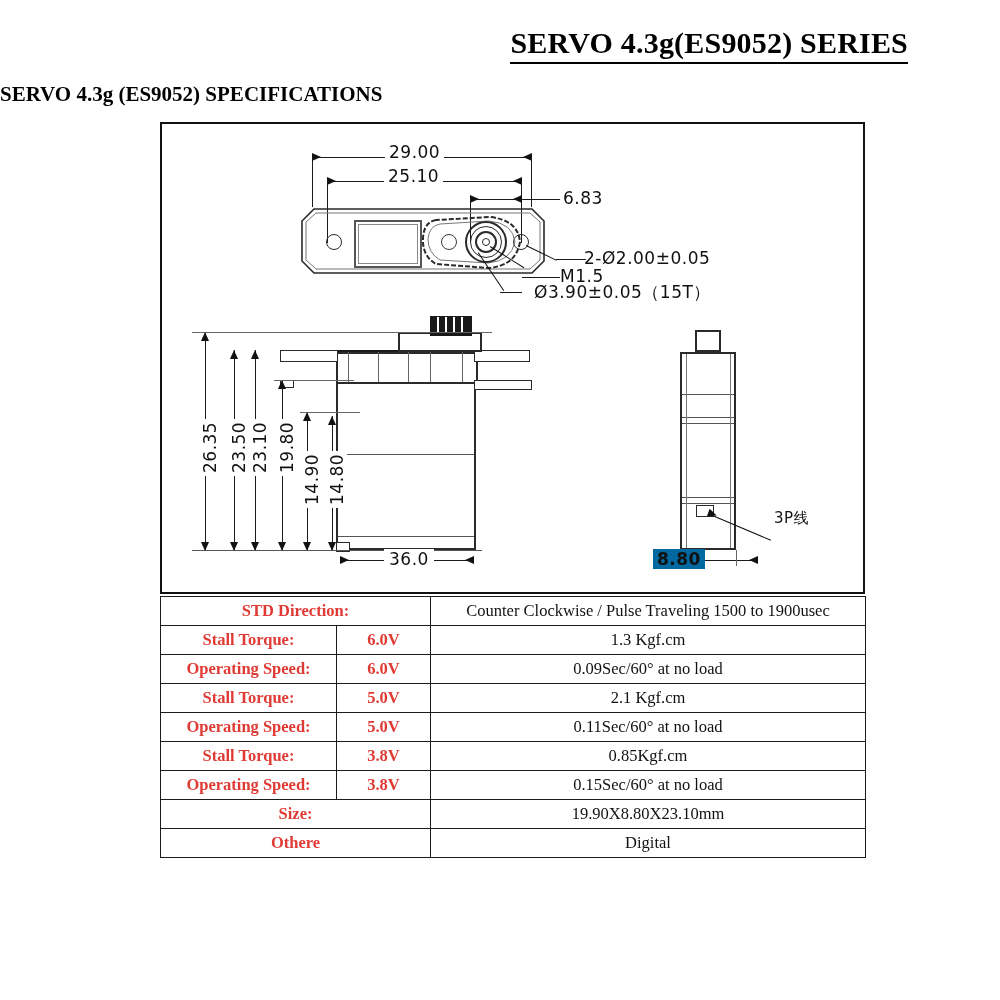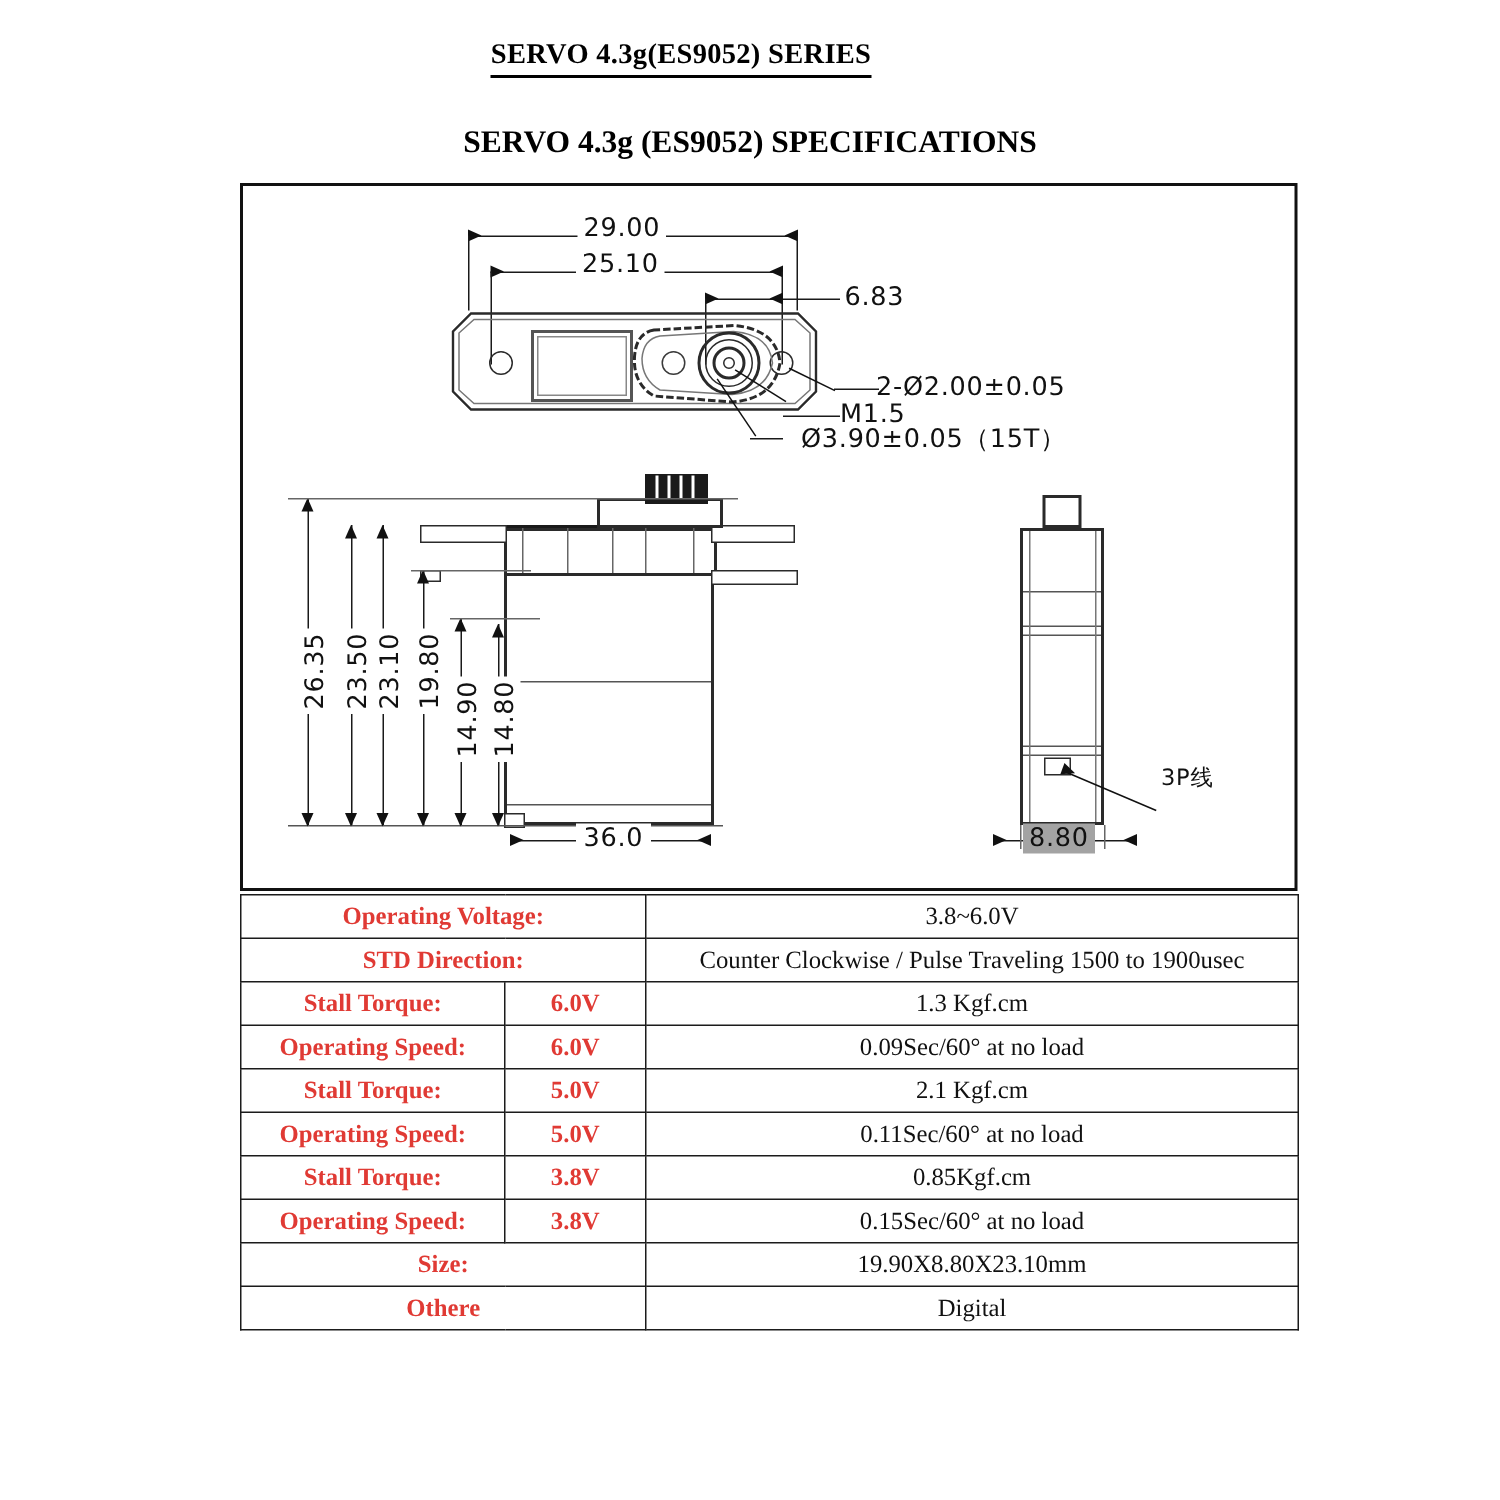--- a/index.html
+++ b/index.html
@@ -1,23 +1,23 @@
 <!DOCTYPE html>
 <html><head>
 <meta charset="utf-8">
 <style>
   html,body{margin:0;padding:0;background:#ffffff;}
   body{width:1000px;height:1000px;position:relative;overflow:hidden;
        font-family:"Liberation Serif",serif;color:#000;}
 
   
-  .title-main{position:absolute;left:0;top:26px;width:908px;text-align:center;
-       font-size:19px;font-weight:bold;letter-spacing:.2px;}
+  .title-main{position:absolute;left:0;top:26px;width:908px;text-align:right;
+       font-size:30px;font-weight:bold;letter-spacing:.2px;}
   .title-main span{border-bottom:2.5px solid #000;padding-bottom:3px;}
-  .title-sub{position:absolute;left:0;top:82px;width:1000px;text-align:center;
+  .title-sub{position:absolute;left:0;top:82px;width:1000px;
        font-size:21px;font-weight:bold;}
 
   
   .frame{position:absolute;left:160px;top:122px;width:705px;height:472px;
        border:2.5px solid #111;box-sizing:border-box;background:#fff;}
 
   
   .ln{position:absolute;background:#1a1a1a;}
   .hl{height:1.4px;}
   .vl{width:1.4px;}
@@ -206,36 +206,32 @@
 
     <div class="lead" style="left:548px;top:390px;width:66px;transform:rotate(23deg);"></div>
     <div class="arw l" style="left:546px;top:386px;transform:rotate(200deg);"></div>
     <div class="dimtxt" style="left:612px;top:385px;font-size:15px;text-align:center;">3P线</div>
 
     <div class="ln hl" style="left:500px;top:436px;width:96px;"></div>
     <div class="arw r" style="left:500px;top:432px;"></div>
     <div class="arw l" style="left:587px;top:432px;"></div>
     <div class="ln vl" style="left:518px;top:426px;height:16px;background:#666;"></div>
     <div class="ln vl" style="left:574px;top:426px;height:16px;background:#666;"></div>
-    <div class="dimtxt" style="left:520px;top:425px;background:#a3a3a3;padding:0 4px;">8.80</div>
+    <div class="dimtxt" style="left:491px;top:425px;background:#0369a1;padding:0 4px;font-weight:bold;">8.80</div>
   </div>
 </div>
 
 <table class="spec">
   <colgroup>
       <col class="c1">
       <col class="c2">
       <col class="c3">
     </colgroup>
   <tbody id="spec-body">
       <tr>
-        <td class="lbl" colspan="2">Operating Voltage:</td>
-        <td class="val">3.8~6.0V</td>
-      </tr>
-      <tr>
         <td class="lbl" colspan="2">STD  Direction:</td>
         <td class="val">Counter Clockwise / Pulse Traveling 1500 to 1900usec</td>
       </tr>
       <tr>
         <td class="lbl">Stall  Torque:</td>
         <td class="lbl">6.0V</td>
         <td class="val">1.3 Kgf.cm</td>
       </tr>
       <tr>
         <td class="lbl">Operating Speed:</td>

